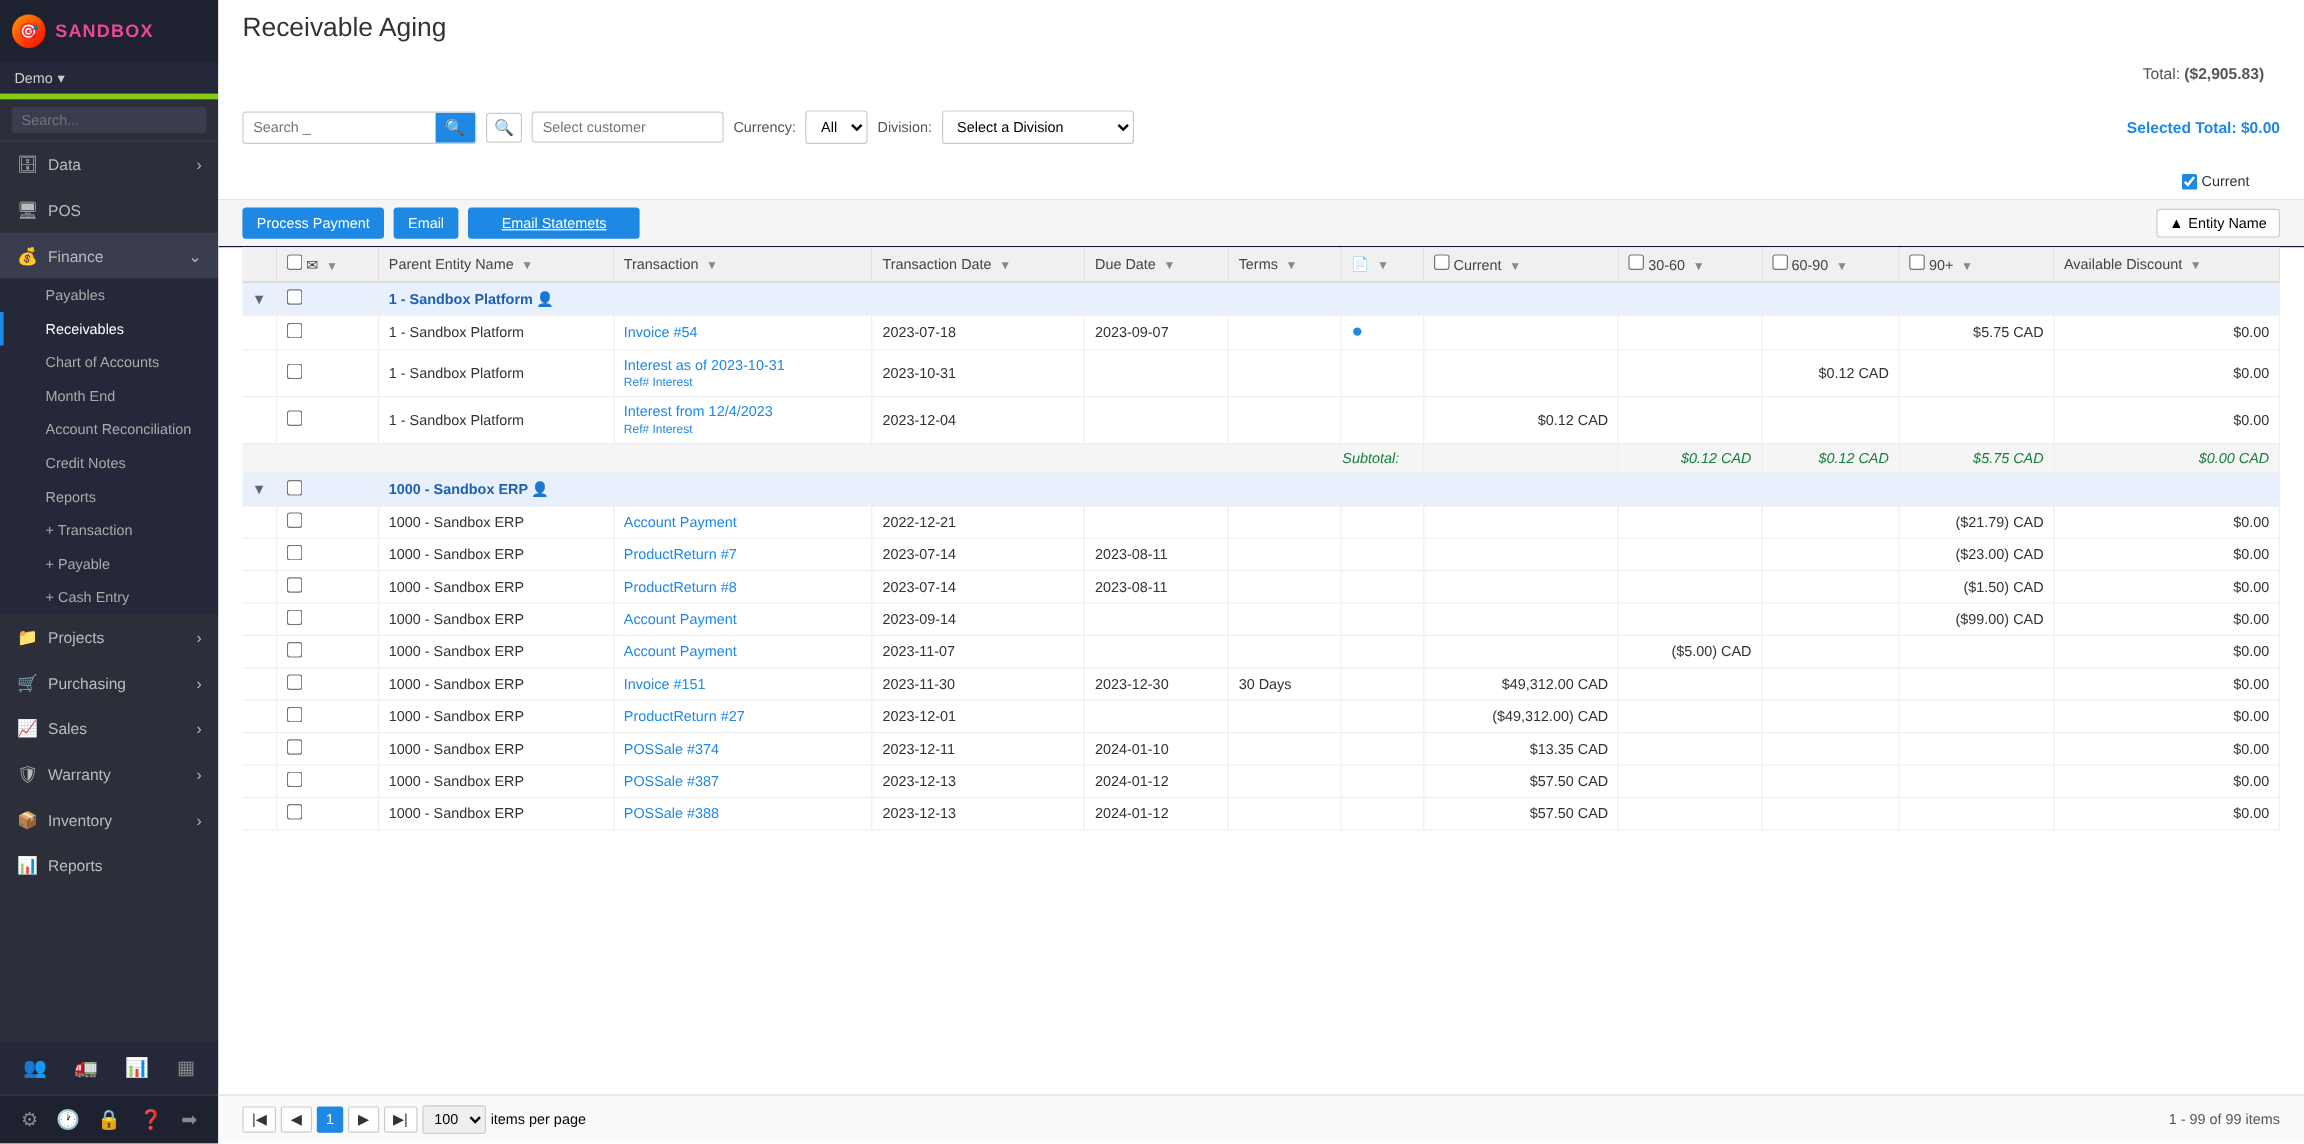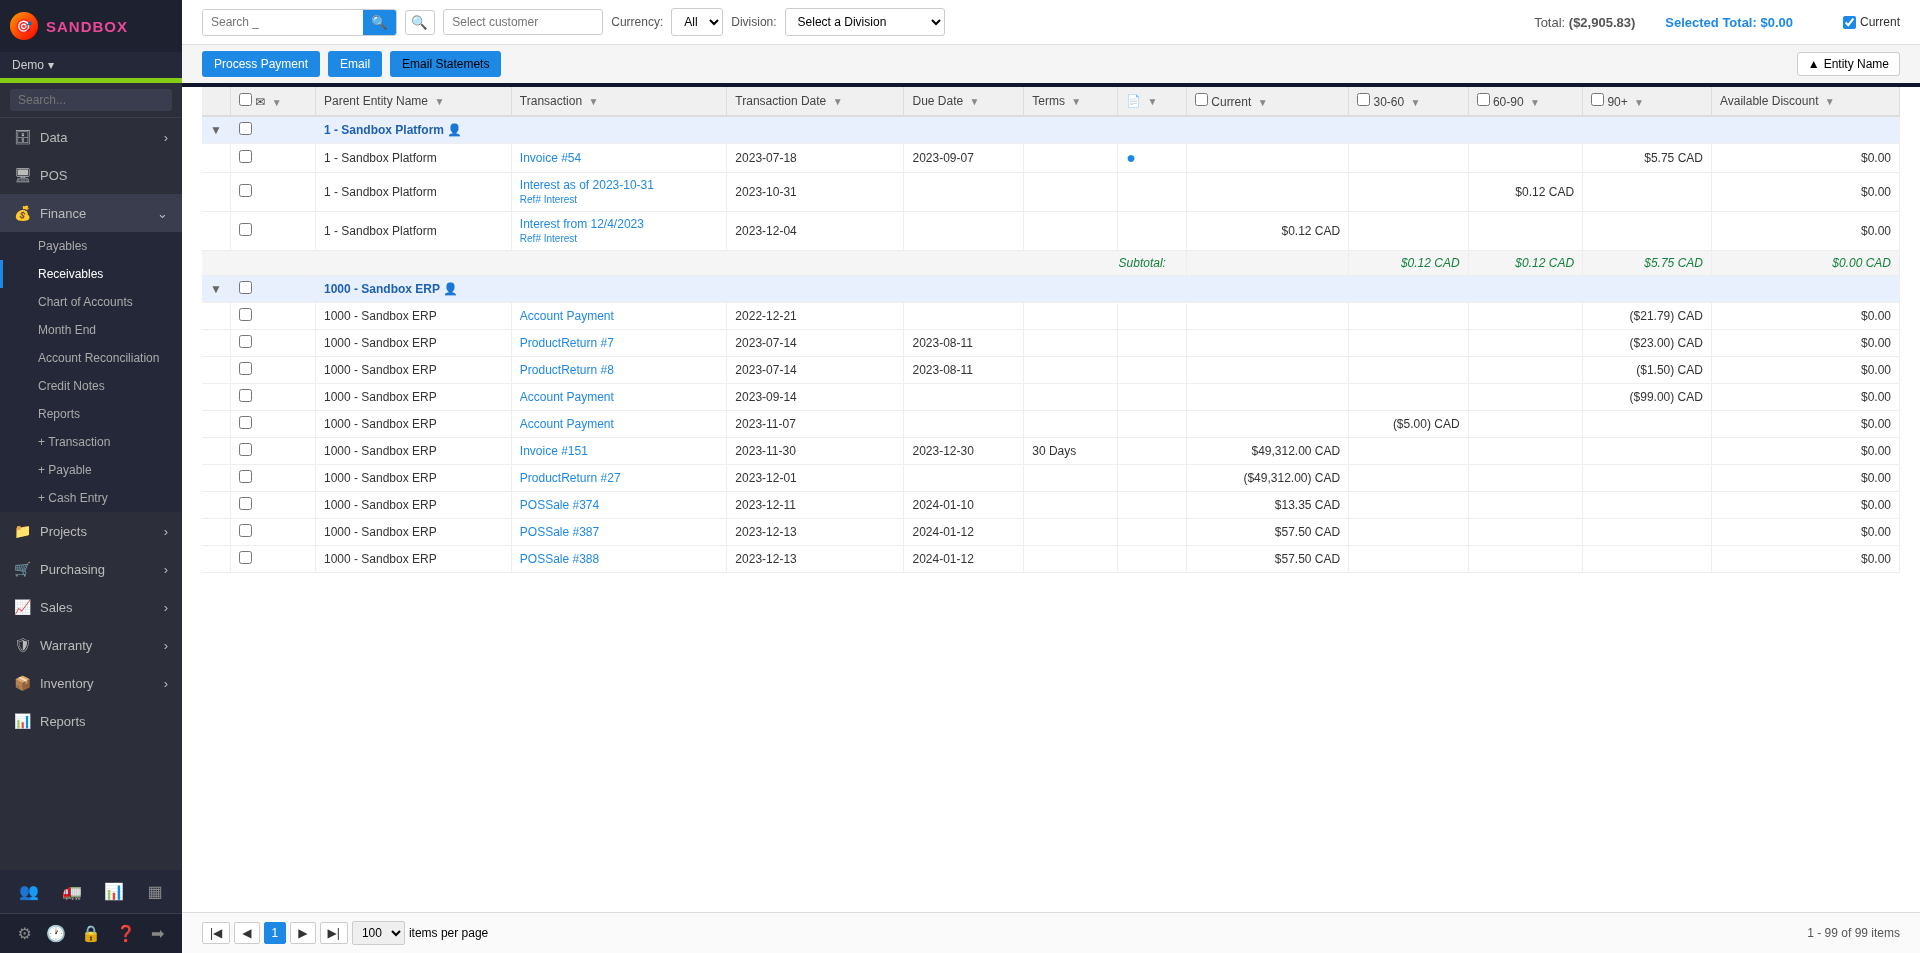--- a/index.html
+++ b/index.html
@@ -200,30 +200,32 @@
       background: #1e88e5;
       color: #ffffff;
       border: none;
       border-radius: 3px;
       padding: 6px 12px;
       font-size: 12px;
       cursor: pointer;
     }
     .btn-email-stmt {
       background: #1e88e5;
-      color: #000000;
+      color: #ffffff;
       border: none;
       border-radius: 3px;
-      padding: 6px 12px;
-      font-size: 12px;
-      cursor: pointer;
+      padding: 6px 28px;
+      font-size: 12px;
+      cursor: pointer;
+      text-decoration: underline;
     }
     .totals-area {
       display: flex; align-items: center; gap: 30px;
       margin-left: auto;
+      flex-direction: column;
     }
     .total-label { color: #555; font-size: 13px; }
     .selected-total-label { color: #1e88e5; font-size: 13px; font-weight: bold; }
     .current-check { display: flex; align-items: center; gap: 4px; color: #333; font-size: 12px; margin-left: 20px; }
     .current-check input { accent-color: #1e88e5; }
     .entity-name-btn {
       background: #fff;
       border: 1px solid #ccc;
       border-radius: 3px;
       padding: 4px 10px;
@@ -423,20 +425,23 @@
   <div class="sidebar-footer">
     <span class="sidebar-footer-icon">⚙</span>
     <span class="sidebar-footer-icon">🕐</span>
     <span class="sidebar-footer-icon">🔒</span>
     <span class="sidebar-footer-icon">❓</span>
     <span class="sidebar-footer-icon">➡</span>
   </div>
 </div>
 
 <div class="main">
+  <div class="main-header">
+    <h1 class="page-title">Receivable Aging</h1>
+  </div>
 
   <div class="toolbar">
     <div class="search-box">
       <input type="text" placeholder="Search _" style="">
       <button>🔍</button>
     </div>
     <button class="search-icon-btn">🔍</button>
     <input type="text" class="customer-select" placeholder="Select customer" style="">
     <span class="currency-label">Currency:</span>
     <select class="currency-select">
@@ -449,21 +454,21 @@
     <div class="totals-area">
       <span class="total-label">Total: <strong>($2,905.83)</strong></span>
       <span class="selected-total-label">Selected Total: <strong>$0.00</strong></span>
       <div class="current-check">
         <input type="checkbox" id="currentChk" checked="" style="">
         <label for="currentChk">Current</label>
       </div>
     </div>
   </div>
 
-  <div style="display:flex; align-items:center; gap:8px; padding: 6px 20px; background:#f5f5f5; border-bottom:4px solid #0f172a;">
+  <div style="display:flex; align-items:center; gap:8px; padding: 6px 20px; background:#f5f5f5; border-bottom:1px solid #0f172a;">
     <button class="btn-process">Process Payment</button>
     <button class="btn-email">Email</button>
     <button class="btn-email-stmt">Email Statemets</button>
     <div style="flex:1"></div>
     <button class="entity-name-btn">
       <span>▲</span>
       <span>Entity Name</span>
     </button>
   </div>
 

